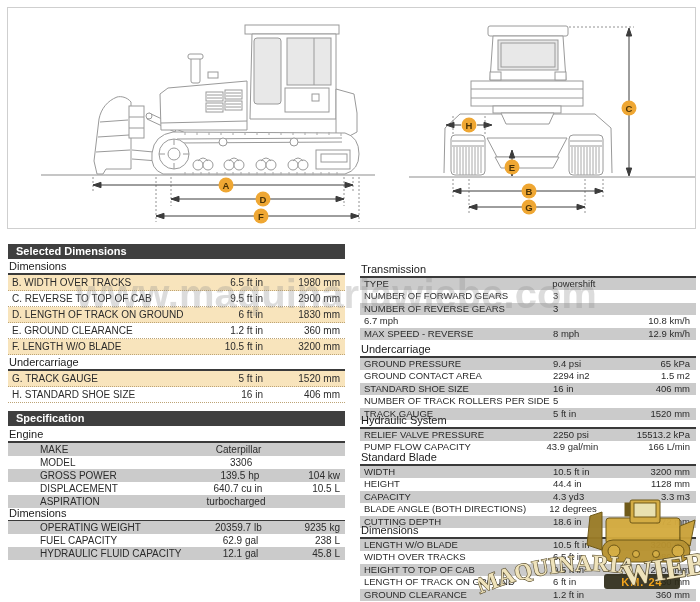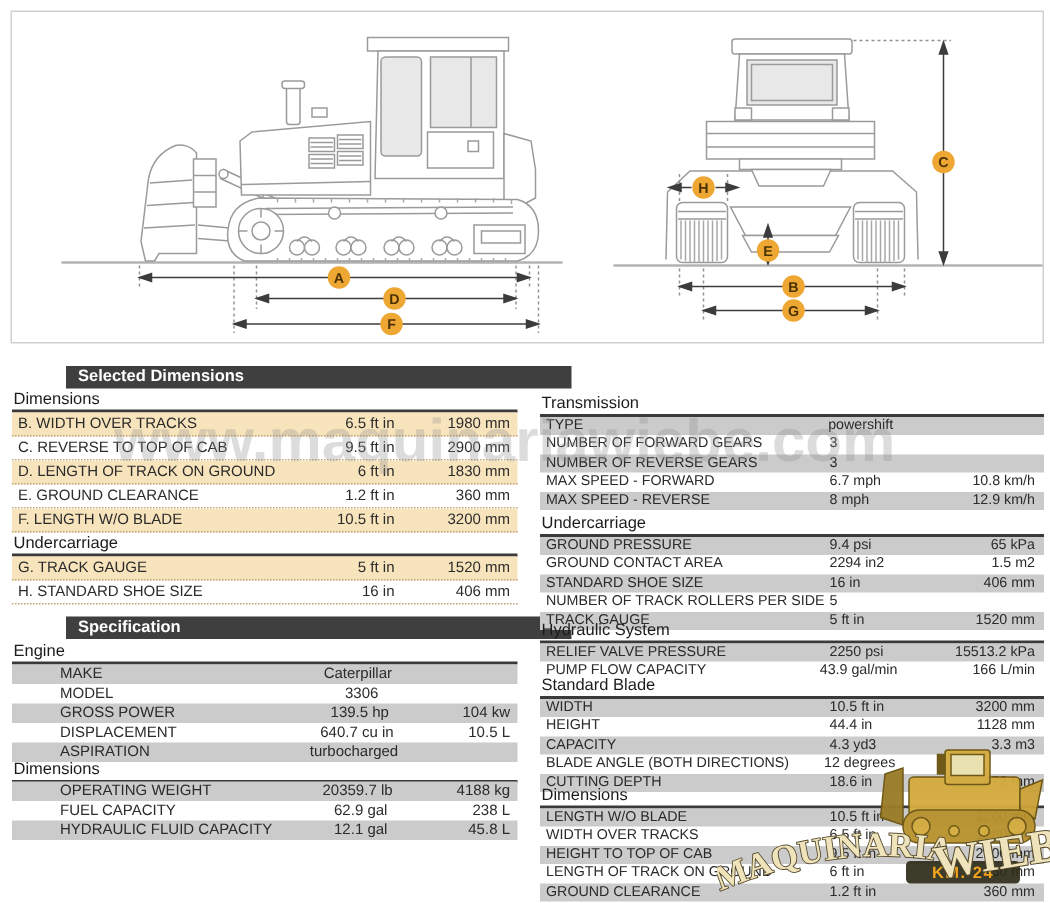--- a/index.html
+++ b/index.html
@@ -23,21 +23,21 @@
   }
 
   
   .col { position:absolute; }
   .col-left  { left:8px;   top:244px; width:337px; height:330px; }
   .col-right { left:360px; top:263px; width:336px; height:339px; }
   .sec { position:absolute; left:0; width:100%; }
 
   .bar {
     height:15px; line-height:15px; background:#3f3f3f; color:#fff;
-    font-size:11px; font-weight:bold; padding-left:8px; box-sizing:border-box;margin-left:36px;
+    font-size:11px; font-weight:bold; padding-left:8px; box-sizing:border-box;
   }
   .subhead {
     font-size:11px; font-weight:normal; color:#1c1c1c;
     border-bottom:2px solid #3a3a3a; padding:0 0 1px 1px; line-height:12px;
     box-sizing:border-box;
   }
   .rows { width:100%; }
 
   .sel-row {
     display:flex; height:16px; line-height:16px; font-size:10px; color:#2b2b2b;
@@ -364,21 +364,21 @@
           <span class="v1">turbocharged</span>
           <span class="v2"></span>
         </div>
     </div>
 
     <div class="sec subhead" style="top:263px;">Dimensions</div>
     <div class="sec rows" style="top:277px;">
       <div class="spec-row">
           <span class="lbl">OPERATING WEIGHT</span>
           <span class="v1">20359.7 lb</span>
-          <span class="v2">4188 kg</span>
+          <span class="v2">9235 kg</span>
         </div>
       <div class="spec-row">
           <span class="lbl">FUEL CAPACITY</span>
           <span class="v1">62.9 gal</span>
           <span class="v2">238 L</span>
         </div>
       <div class="spec-row">
           <span class="lbl">HYDRAULIC FLUID CAPACITY</span>
           <span class="v1">12.1 gal</span>
           <span class="v2">45.8 L</span>
@@ -399,21 +399,20 @@
             <span class="lbl">NUMBER OF FORWARD GEARS</span>
             <span class="v1">3</span>
             <span class="v2"></span>
           </div>
         <div class="r-row">
             <span class="lbl">NUMBER OF REVERSE GEARS</span>
             <span class="v1">3</span>
             <span class="v2"></span>
           </div>
         <div class="r-row">
-            <span class="lbl">MAX SPEED - FORWARD</span>
             <span class="v1">6.7 mph</span>
             <span class="v2">10.8 km/h</span>
           </div>
         <div class="r-row">
             <span class="lbl">MAX SPEED - REVERSE</span>
             <span class="v1">8 mph</span>
             <span class="v2">12.9 km/h</span>
           </div>
       </div>
     </div>

